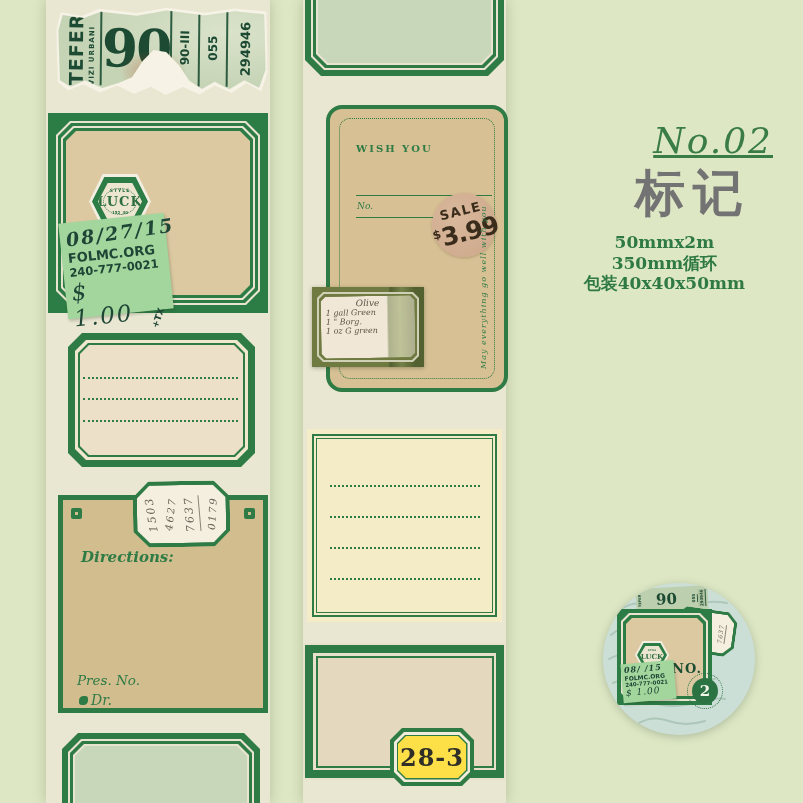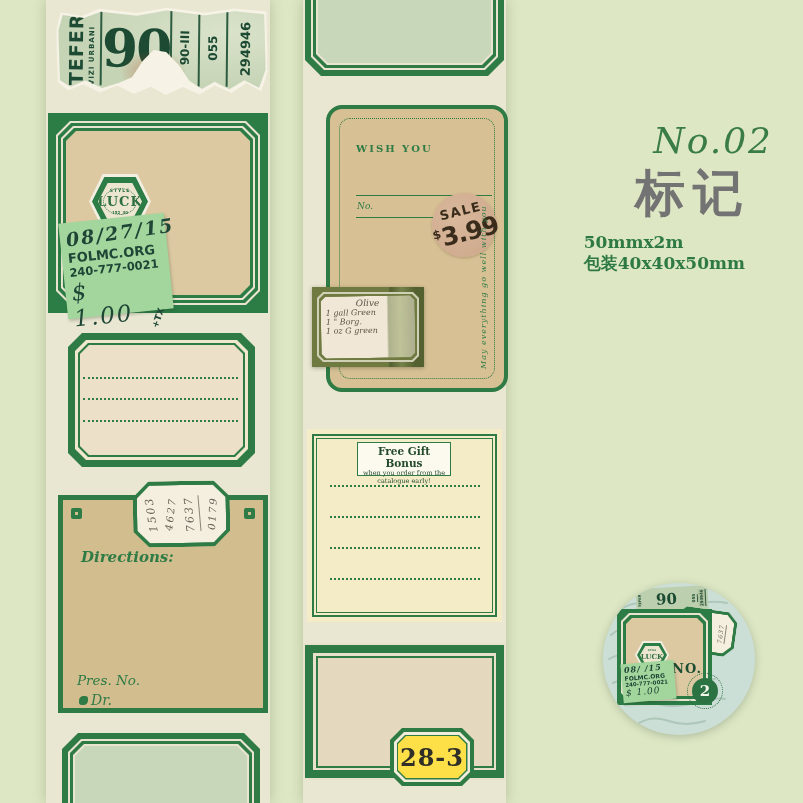--- a/index.html
+++ b/index.html
@@ -191,26 +191,20 @@
           <div style="font:italic 8px 'DejaVu Serif',serif;">1 gall Green</div>
           <div style="font:italic 8px 'DejaVu Serif',serif;">1 " Borg.</div>
           <div style="font:italic 8px 'DejaVu Serif',serif;">1 oz G green</div>
         </div>
       </div>
     </div>
 
     <div class="abs aged" style="left:4px;top:429px;width:195px;height:193px;background:#f4ecc7;">
       <div class="abs" style="inset:5px;border:2px solid #2e7b45;"></div>
       <div class="abs" style="inset:9px;border:1px solid #2e7b45;"></div>
-      <div class="abs" style="left:50px;top:13px;width:94px;height:34px;background:#fcf9ee;border:1.5px solid #2e7b45;
-                  box-sizing:border-box;text-align:center;color:#244a2c;">
-        <div style="font:bold 10.5px 'DejaVu Serif',serif;margin-top:2px;">Free Gift Bonus</div>
-        <div style="font:6.5px 'DejaVu Serif',serif;">when you order from the</div>
-        <div style="font:6.5px 'DejaVu Serif',serif;">catalogue early!</div>
-      </div>
       <div class="abs dotline" style="left:23px;top:56px;width:150px;"></div>
       <div class="abs dotline" style="left:23px;top:87px;width:150px;"></div>
       <div class="abs dotline" style="left:23px;top:118px;width:150px;"></div>
       <div class="abs dotline" style="left:23px;top:149px;width:150px;"></div>
     </div>
 
     <div class="abs" style="left:0px;top:643px;width:203px;height:137px;background:#e8e2cc;">
       <div class="abs" style="inset:2px;background:#2e7b45;"></div>
       <div class="abs" style="inset:10px;background:#e8e2cc;"></div>
       <div class="abs" style="inset:12.5px;background:#2e7b45;"></div>
@@ -219,27 +213,28 @@
 
     <div class="abs oct" style="--c:12px;left:87px;top:728px;width:84px;height:58px;background:#2e7b45;">
       <div class="abs oct" style="--c:10px;inset:4px;background:#f2ecda;"></div>
       <div class="abs oct" style="--c:9px;inset:6.5px;background:#2e7b45;"></div>
       <div class="abs oct aged" style="--c:8px;inset:8px;background:#fde047;display:flex;align-items:center;justify-content:center;">
         <span style="font:bold 24px 'DejaVu Serif',serif;color:#2f2f28;letter-spacing:1px;">28-3</span>
       </div>
     </div>
   </div>
 
-  <div class="abs green" style="right:30px;top:120px;font:italic 36px 'DejaVu Serif',serif;letter-spacing:2px;color:#3a7c46;">No.02</div>
+  <div class="abs green" style="right:30px;top:120px;font:italic 36px 'DejaVu Serif',serif;letter-spacing:2px;color:#3a7c46;text-decoration:underline;">No.02</div>
 
   <div class="abs" style="right:52px;top:160px;font:bold 50px 'DejaVu Serif',serif;color:#737373;letter-spacing:8px;">标记</div>
 
-  <div class="abs" style="right:58px;top:232px;text-align:left;color:#2f7a44;
+  <div class="abs" style="right:58px;top:232px;text-align:center;color:#2f7a44;
               font:bold 17px 'DejaVu Serif',serif;line-height:20.5px;">
     <div>50mmx2m</div>
+    <div>350mm循环</div>
     <div>包装40x40x50mm</div>
   </div>
 
   <div class="abs" style="left:603px;top:583px;width:152px;height:152px;border-radius:50%;background:#ccdfd6;
               overflow:hidden;box-shadow:0 2px 8px rgba(70,90,70,.3);">
     <svg width="152" height="152" viewBox="0 0 152 152" style="position:absolute;inset:0;opacity:.75;">
       <g stroke="#a3bfb0" stroke-width="2" fill="none" stroke-linecap="round">
         <path d="M18 26 q16 -10 30 -2 t36 0 t40 -4"></path>
         <path d="M8 52 q14 -12 30 -4 t34 2 t36 -6"></path>
         <path d="M6 76 q18 -10 34 -2 t36 0 t40 -6"></path>

